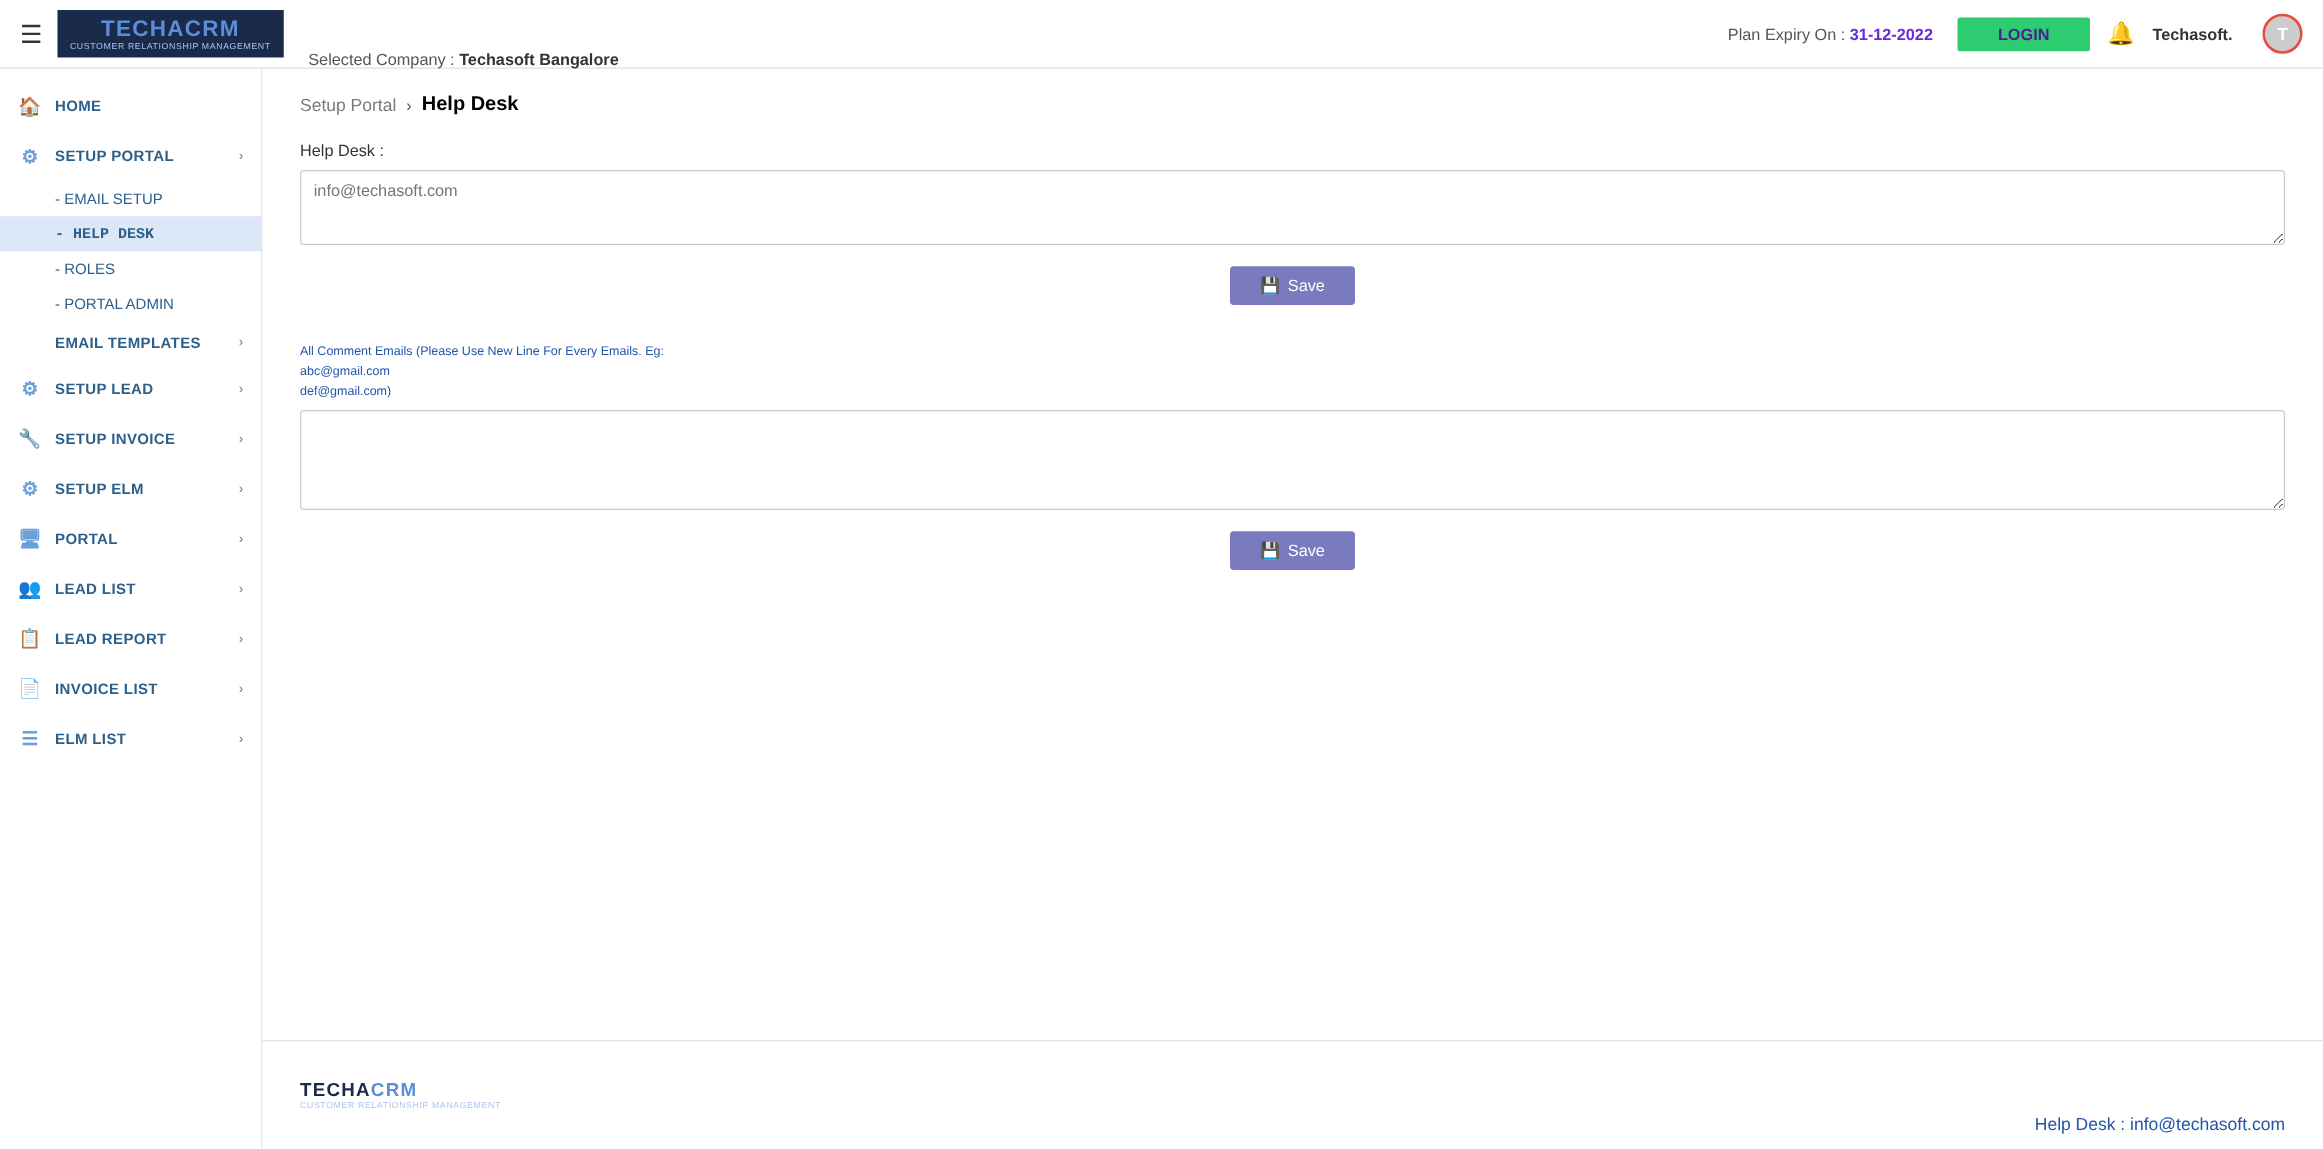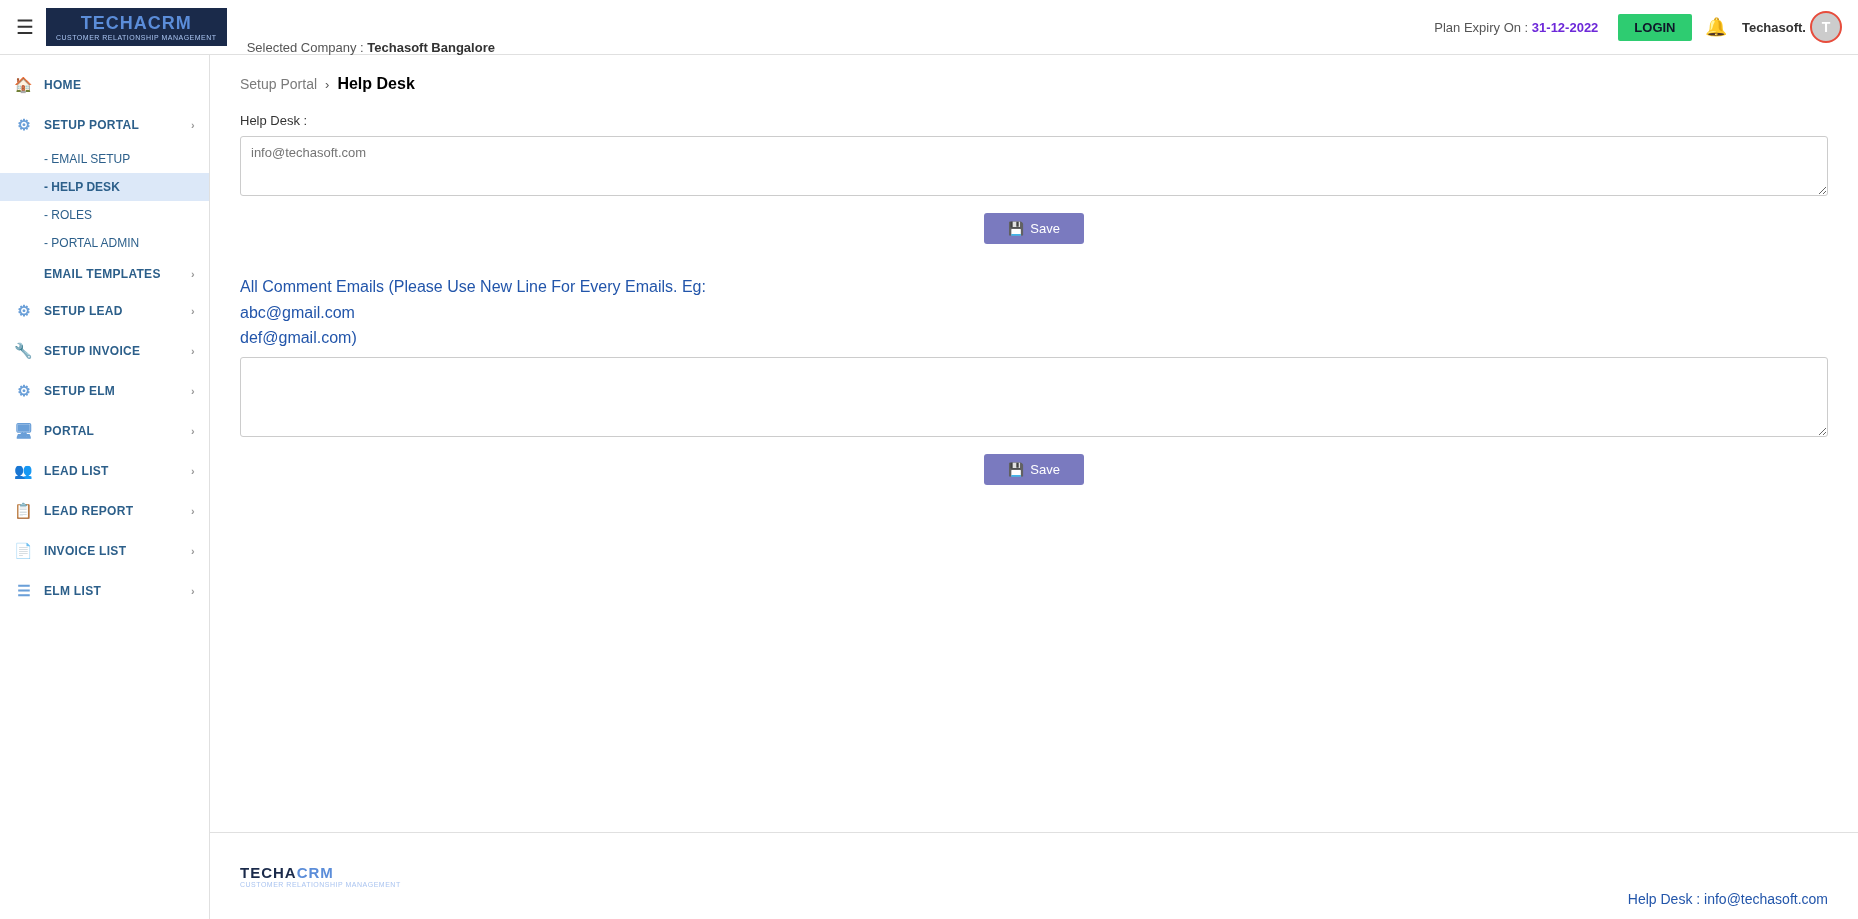--- a/index.html
+++ b/index.html
@@ -57,37 +57,37 @@
       margin-right: 20px;
     }
     .header-plan strong { color: #6d28d9; }
     .header-right {
       display: flex;
       align-items: center;
       gap: 14px;
     }
     .login-btn {
       background: #2ecc71;
-      color: #0f172a;
+      color: #4c1d95;
       border: none;
-      padding: 6px 16px;
+      padding: 6px 32px;
       font-size: 13px;
       font-weight: bold;
       cursor: pointer;
       border-radius: 2px;
     }
     .bell-icon {
       font-size: 18px;
       color: #555;
       cursor: pointer;
     }
     .user-info {
       display: flex;
       align-items: center;
-      gap: 4px;
+      gap: 24px;
       font-size: 13px;
       font-weight: bold;
       color: #333;
       cursor: pointer;
     }
     .user-avatar {
       width: 32px;
       height: 32px;
       border-radius: 50%;
       background: #ccc;
@@ -145,21 +145,21 @@
     }
     .sidebar-sub-item {
       display: flex;
       align-items: center;
       padding: 7px 14px 7px 44px;
       cursor: pointer;
       color: #2c5f8a;
       font-size: 12px;
       font-weight: normal;
     }
-    .sidebar-sub-item.active { background: #dce8f8; font-weight: bold; }
+    .sidebar-sub-item.active { background: #dce8f8; font-weight: bold; font-family: Liberation Mono, monospace; }
 
     
     .main-content {
       flex: 1;
       padding: 20px 30px;
       background: #fff;
     }
 
     
     .breadcrumb {
@@ -218,21 +218,21 @@
       font-size: 13px;
       cursor: pointer;
       border-radius: 3px;
       display: flex;
       align-items: center;
       gap: 6px;
     }
 
     
     .comment-info {
-      font-size: 16px;
+      font-size: 10px;
       color: #2255aa;
       margin-bottom: 6px;
       line-height: 1.6;
     }
     .footer-logo-text {
       font-size: 15px;
       font-weight: bold;
       color: #1a2a4a;
       letter-spacing: 1px;
     }

